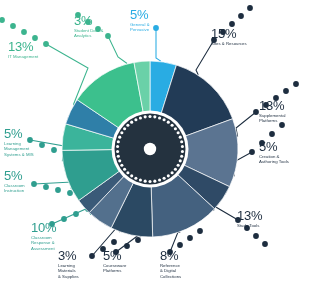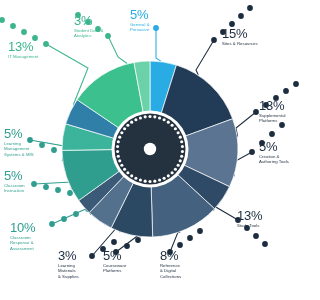--- a/index.html
+++ b/index.html
@@ -175,21 +175,21 @@
         <div class="nm">IT Management</div>
       </div>
       <div class="lbl ta-l" style="left: 74px; top: 14px; color: rgb(60, 180, 142);">
         <div class="pct">3%</div>
         <div class="nm">Student Data &amp;<br>Analytics</div>
       </div>
       <div class="lbl ta-l" style="left: 130px; top: 8px; color: rgb(41, 172, 227);">
         <div class="pct">5%</div>
         <div class="nm">General &amp;<br>Pervasive</div>
       </div>
-      <div class="lbl ta-l" style="left: 222px; top: 27px; color: rgb(29, 45, 63);">
+      <div class="lbl ta-l" style="left: 211px; top: 27px; color: rgb(29, 45, 63);">
         <div class="pct">15%</div>
         <div class="nm">Sites &amp; Resources</div>
       </div>
       <div class="lbl ta-l" style="left: 259px; top: 99px; color: rgb(29, 45, 63);">
         <div class="pct">13%</div>
         <div class="nm">Supplemental<br>Platforms</div>
       </div>
       <div class="lbl ta-l" style="left: 259px; top: 140px; color: rgb(29, 45, 63);">
         <div class="pct">5%</div>
         <div class="nm">Creation &amp;<br>Authoring Tools</div>
@@ -203,21 +203,21 @@
         <div class="nm">Reference<br>&amp; Digital<br>Collections</div>
       </div>
       <div class="lbl ta-l" style="left: 103px; top: 249px; color: rgb(29, 45, 63);">
         <div class="pct">5%</div>
         <div class="nm">Courseware<br>Platforms</div>
       </div>
       <div class="lbl ta-l" style="left: 58px; top: 249px; color: rgb(29, 45, 63);">
         <div class="pct">3%</div>
         <div class="nm">Learning<br>Materials<br>&amp; Supplies</div>
       </div>
-      <div class="lbl ta-l" style="left: 10px; top: 221px; color: rgb(47, 158, 143);">
+      <div class="lbl ta-l" style="left: 31px; top: 221px; color: rgb(47, 158, 143);">
         <div class="pct">10%</div>
         <div class="nm">Classroom<br>Response &amp;<br>Assessment</div>
       </div>
       <div class="lbl ta-l" style="left: 4px; top: 169px; color: rgb(47, 158, 143);">
         <div class="pct">5%</div>
         <div class="nm">Classroom<br>Instruction</div>
       </div>
       <div class="lbl ta-l" style="left: 4px; top: 127px; color: rgb(47, 158, 143);">
         <div class="pct">5%</div>
         <div class="nm">Learning<br>Management<br>Systems &amp; MIS</div>

